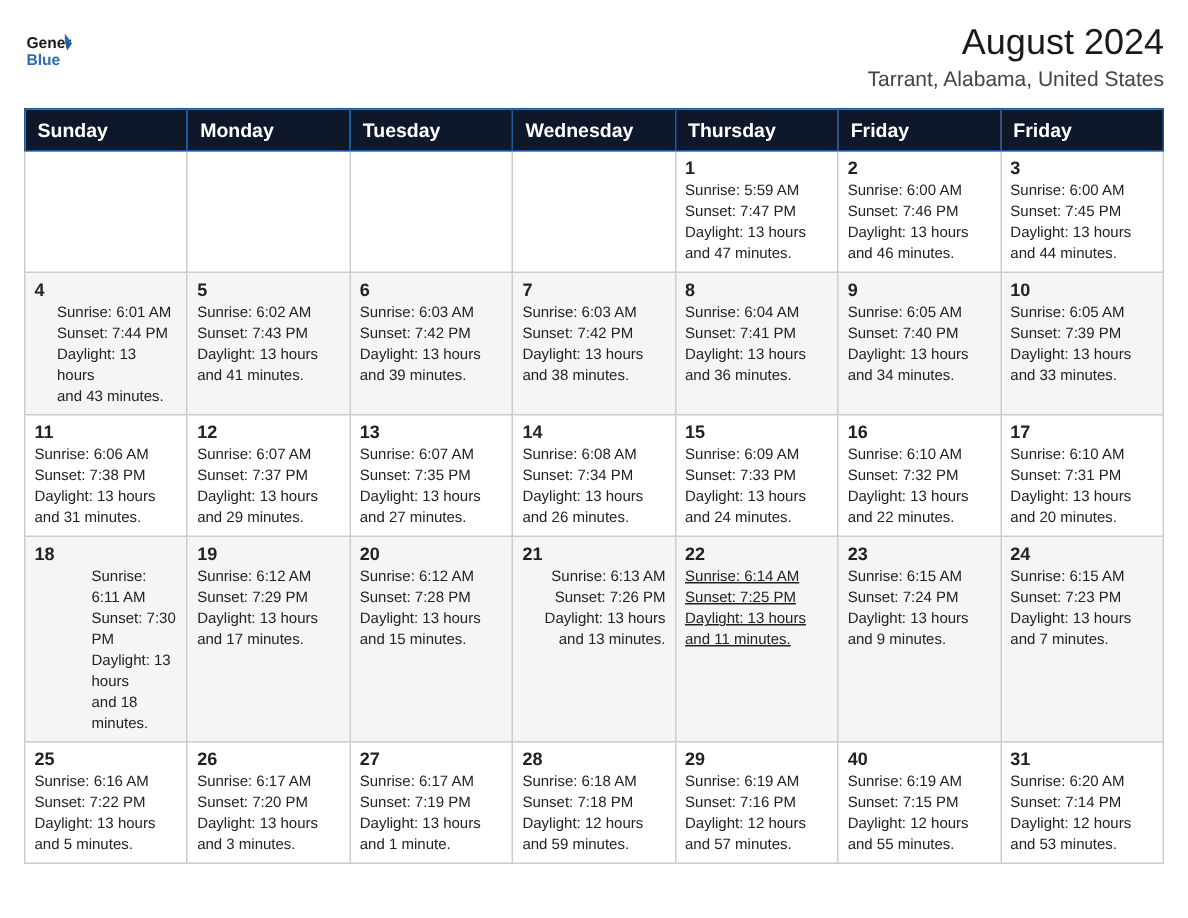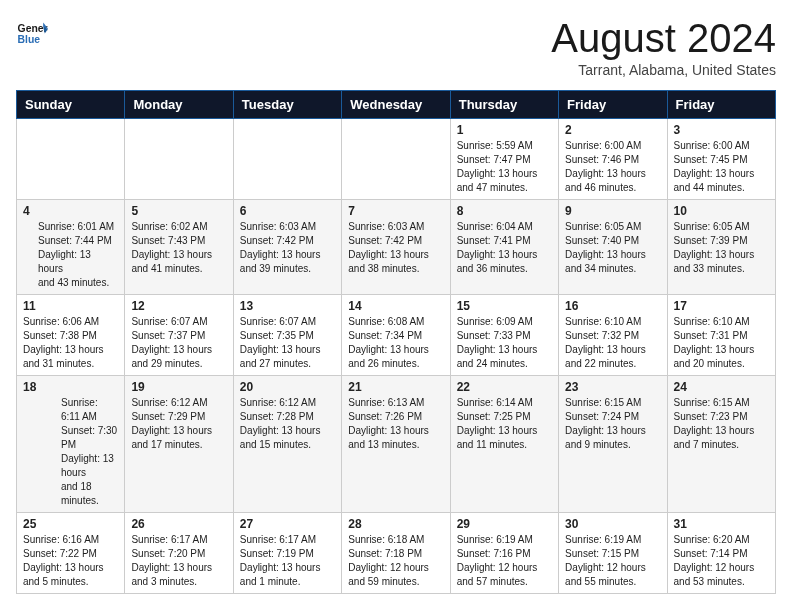--- a/index.html
+++ b/index.html
@@ -22,21 +22,21 @@
       gap: 4px;
     }
     .logo-icon {
       width: 32px;
       height: 32px;
     }
     .title-area {
       text-align: right;
     }
     .month-year {
-      font-size: 40px;
+      font-size: 24px;
       font-weight: 300;
       color: #1a1a1a;
       line-height: 1.1;
     }
     .location {
       font-size: 14px;
       color: #444;
       margin-top: 2px;
     }
     .calendar {
@@ -265,28 +265,28 @@
         </td>
         <td>
           <span class="day-number">20</span>
           <div class="day-info" style="white-space: pre-line;">Sunrise: 6:12 AM
 Sunset: 7:28 PM
 Daylight: 13 hours
 and 15 minutes.</div>
         </td>
         <td>
           <span class="day-number">21</span>
-          <div class="day-info" style="white-space: pre-line;">Sunrise: 6:13 AM
+          <div class="day-info" style="white-space: pre-line; text-align: right;">Sunrise: 6:13 AM
 Sunset: 7:26 PM
 Daylight: 13 hours
 and 13 minutes.</div>
         </td>
         <td>
           <span class="day-number">22</span>
-          <div class="day-info" style="white-space: pre-line;">Sunrise: 6:14 AM
+          <div class="day-info" style="white-space: pre-line; text-decoration: underline;">Sunrise: 6:14 AM
 Sunset: 7:25 PM
 Daylight: 13 hours
 and 11 minutes.</div>
         </td>
         <td>
           <span class="day-number">23</span>
           <div class="day-info" style="white-space: pre-line;">Sunrise: 6:15 AM
 Sunset: 7:24 PM
 Daylight: 13 hours
 and 9 minutes.</div>
@@ -329,21 +329,21 @@
 and 59 minutes.</div>
         </td>
         <td>
           <span class="day-number">29</span>
           <div class="day-info" style="white-space: pre-line;">Sunrise: 6:19 AM
 Sunset: 7:16 PM
 Daylight: 12 hours
 and 57 minutes.</div>
         </td>
         <td>
-          <span class="day-number">30</span>
+          <span class="day-number">40</span>
           <div class="day-info" style="white-space: pre-line;">Sunrise: 6:19 AM
 Sunset: 7:15 PM
 Daylight: 12 hours
 and 55 minutes.</div>
         </td>
         <td>
           <span class="day-number">31</span>
           <div class="day-info" style="white-space: pre-line;">Sunrise: 6:20 AM
 Sunset: 7:14 PM
 Daylight: 12 hours

